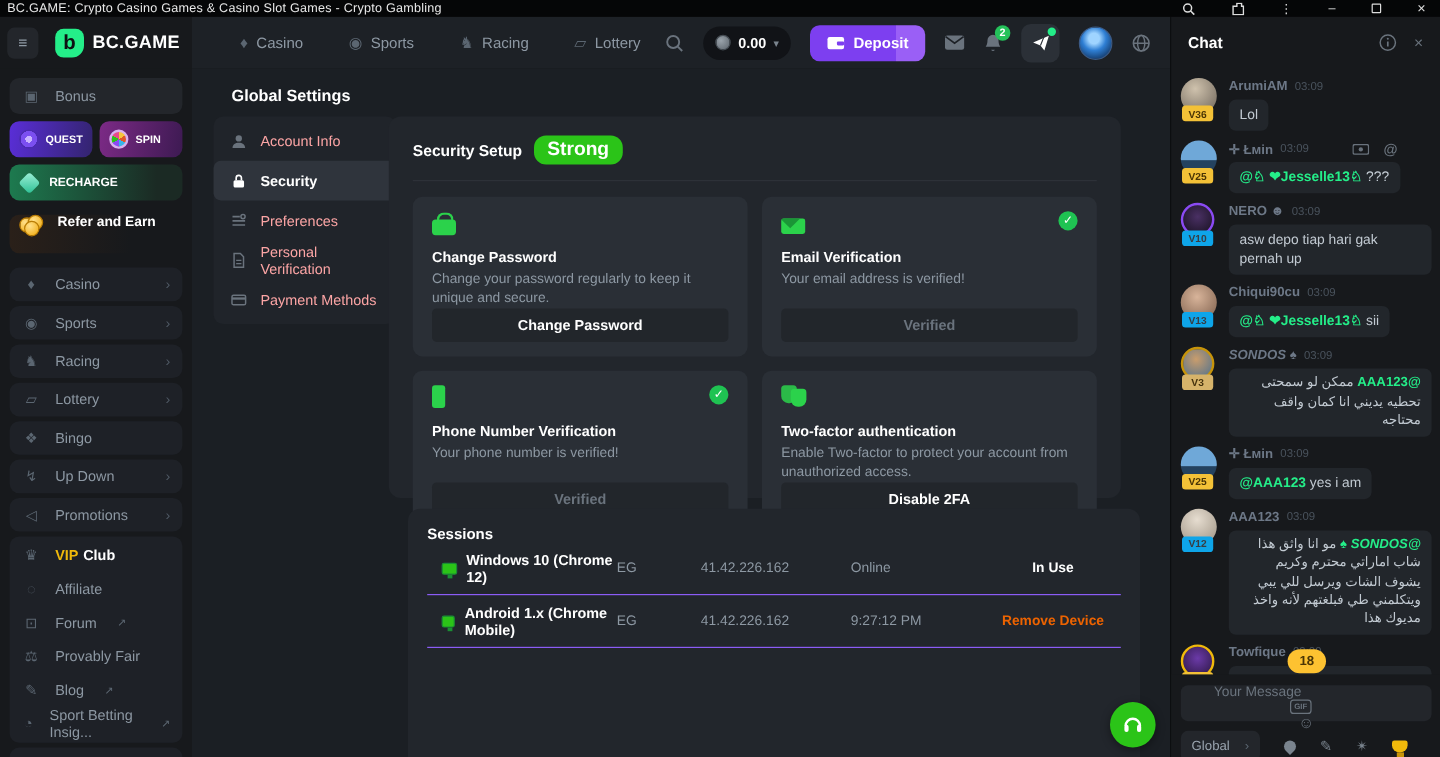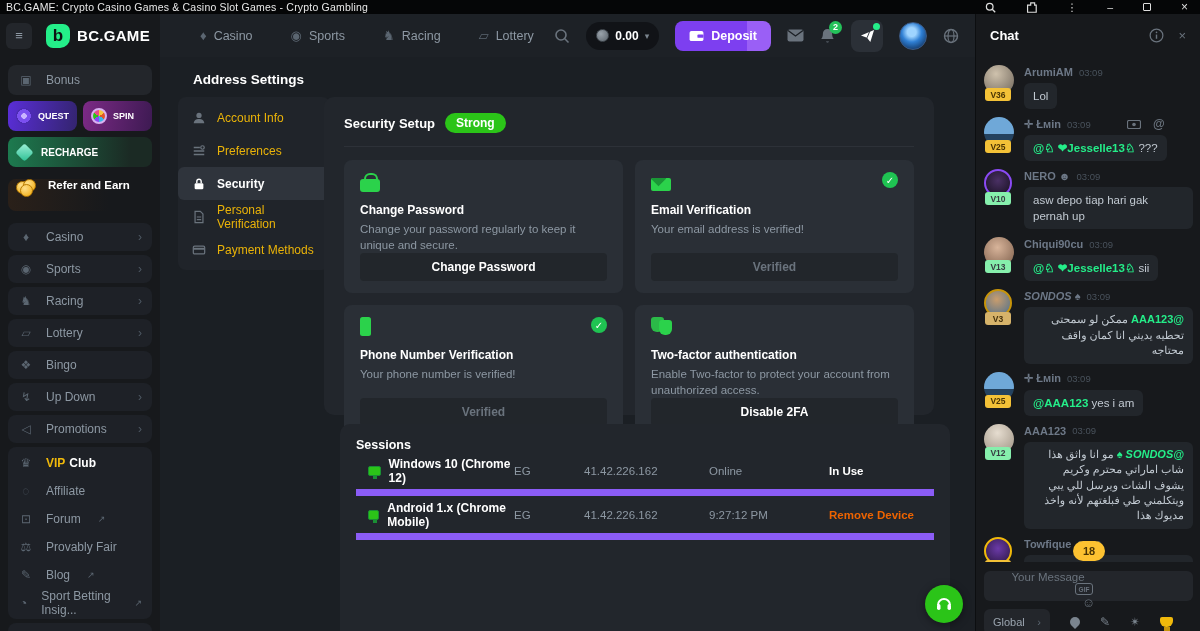--- a/index.html
+++ b/index.html
@@ -80,30 +80,30 @@
   .sb-group { background:#1e2127; border-radius:8px; padding:2px 0; margin-bottom:4px; }
   .sb-group .sb-item { background:transparent; margin-bottom:0; height:28px; }
   .vip-gold { color:#f0b90b; font-weight:bold; } .vip-club { color:#fff; font-weight:bold; margin-left:4px; }
   .ext { color:#5b6671; font-size:9px; margin-left:5px; }
   .sb-stub { background:#1e2127; border-radius:8px 8px 0 0; height:8px; }
 
   
   .main { position:absolute; left:160px; top:57px; width:815px; height:574px; background:#1b1f24; }
   .gs-title { position:absolute; left:33px; top:15px; color:#fff; font-weight:bold; font-size:13.5px; }
   .settings-nav { position:absolute; left:18px; top:40px; width:152px; background:#20242a; border-radius:8px; padding:4px 0; }
-  .sn-item { height:33px; display:flex; align-items:center; gap:11px; padding:0 14px; color:#eab308;
+  .sn-item { height:33px; display:flex; align-items:center; gap:11px; padding:0 14px; color:#fca5a5;
     font-size:12px; cursor:pointer; }
   .sn-item svg { flex:0 0 auto; }
   .sn-item.active { background:#2f343c; color:#fff; font-weight:bold; border-radius:6px; margin:0 0; }
 
   .panel { position:absolute; background:#22262c; border-radius:10px; }
   .panel-sec { left:164px; top:40px; width:610px; height:318px; padding:16px 20px; }
   .sec-head { display:flex; align-items:center; gap:10px; padding-bottom:13px; border-bottom:1px solid #2d3138; }
   .sec-title { color:#fff; font-weight:bold; font-size:13px; }
-  .pill-strong { background:#2bc418; color:#fff; font-weight:bold; font-size:12px; border-radius:10px; padding:3px 11px; }
+  .pill-strong { background:#2bc418; color:#fff; font-weight:bold; font-size:16px; border-radius:10px; padding:3px 11px; }
   .sec-grid { display:grid; grid-template-columns:1fr 1fr; gap:12px; margin-top:13px; }
   .sec-card { background:#2a2f36; border-radius:8px; min-height:118px; padding:12px 16px; display:flex; flex-direction:column; }
   .card-top { display:flex; align-items:flex-start; justify-content:space-between; height:22px; }
   .check { width:16px; height:16px; border-radius:50%; background:#1fc352; color:#fff; font-size:10px;
     display:flex; align-items:center; justify-content:center; }
   .card-title { color:#fff; font-weight:bold; font-size:12px; margin-top:9px; }
   .card-desc { color:#8d98a3; font-size:11.5px; line-height:1.35; margin-top:5px; }
   .card-btn { margin-top:auto; height:28px; border-radius:4px; background:#22262b; color:#fff; font-weight:bold;
     font-size:12px; display:flex; align-items:center; justify-content:center; cursor:pointer; }
   .card-btn.disabled { color:#6a737d; cursor:default; }
@@ -117,43 +117,43 @@
   .i-phone { width:11px; height:19px; background:#2bd24b; border-radius:2.5px; }
   .i-shield { position:relative; width:22px; height:20px; }
   .i-shield i { position:absolute; width:13px; height:15px; background:#2bd24b; border-radius:3px 3px 6px 6px; }
   .i-shield i:nth-child(1){ left:0; top:0; opacity:.85; } .i-shield i:nth-child(2){ left:8px; top:3px; }
 
   .panel-ses { left:180px; top:367px; width:610px; height:230px; padding:14px 16px; }
   .ses-title { color:#fff; font-weight:bold; font-size:12.5px; }
   .tbl-head { display:flex; align-items:center; height:24px; background:#17191d; border-radius:4px;
     margin-top:12px; color:#6a737d; font-size:11px; }
   .c-dev { flex:1; padding-left:12px; display:flex; align-items:center; gap:8px; }
-  .c-loc { width:70px; } .c-ip { width:125px; } .c-last { width:120px; } .c-act { width:105px; text-align:left; padding-right:8px; }
-  .tbl-row { display:flex; align-items:center; height:44px; border-bottom:7px solid #8b5cf6; font-size:11.5px; color:#8d98a3; }
+  .c-loc { width:70px; } .c-ip { width:125px; } .c-last { width:120px; } .c-act { width:105px; text-align:center; padding-right:8px; }
+  .tbl-row { display:flex; align-items:center; height:44px; border-bottom:1px solid #8b5cf6; font-size:11.5px; color:#8d98a3; }
   .dev-name { color:#fff; font-weight:bold; font-size:12px; }
   .monitor { width:14px; height:10px; background:#2bc418; border:1.5px solid #1a8f34; border-radius:2px; position:relative; }
   .monitor:after { content:""; position:absolute; left:4px; bottom:-4px; width:4px; height:3px; background:#1a8f34; }
   .act-inuse { color:#fff; font-weight:bold; } .act-remove { color:#ed6300; font-weight:bold; cursor:pointer; }
 
   .fab { position:absolute; left:765px; top:528px; width:38px; height:38px; border-radius:50%; background:#2bc418;
     display:flex; align-items:center; justify-content:center; cursor:pointer; box-shadow:0 2px 8px rgba(0,0,0,.4); }
 
   
   .chat { position:absolute; left:975px; top:14px; width:225px; height:617px; background:#17191c; border-left:1px solid #0c0e10; }
   .chat-header { height:43px; display:flex; align-items:center; padding:0 14px; }
   .chat-title { color:#fff; font-weight:bold; font-size:13px; }
   .chat-header .sp { flex:1; }
   .chat-hic { color:#6a737d; cursor:pointer; margin-left:14px; font-size:13px; display:flex; }
   .chat-body { position:absolute; left:0; top:43px; width:225px; height:510px; padding:8px 8px 0 8px; overflow:hidden; }
   .msg { display:flex; gap:8px; margin-bottom:8px; position:relative; }
   .msg-left { width:32px; flex:0 0 32px; position:relative; }
   .cav { width:30px; height:30px; border-radius:50%; display:block; cursor:pointer; }
   .vbadge { position:absolute; left:1px; top:23px; min-width:26px; height:13px; border-radius:3px;
     font-size:8.5px; font-weight:bold; display:flex; align-items:center; justify-content:center; padding:0 3px; }
-  .vb-gold { background:#f3c137; color:#4a3505; } .vb-silver { background:#86efac; color:#383d43; }
+  .vb-gold { background:#f3c137; color:#4a3505; } .vb-silver { background:#0ea5e9; color:#383d43; }
   .vb-bronze { background:#d6b36a; color:#45320d;text-align:center; }
   .msg-head { display:flex; align-items:center; gap:6px; height:14px; }
   .msg-name { color:#6d7887; font-weight:bold; font-size:11px; cursor:pointer; white-space:nowrap; }
   .msg-time { color:#49525c; font-size:9.5px; }
   .fancy { font-family:Liberation Sans, sans-serif; font-style:italic; }
   .hover-icons { position:absolute; right:2px; top:0; display:flex; gap:12px; color:#6a737d; align-items:center; }
   .hover-icons .at { font-size:12px; font-weight:bold; cursor:pointer; }
   .bubble { display:inline-block; background:#22262b; border-radius:6px; padding:5px 9px; margin-top:4px;
     color:#c2cad2; font-size:11.5px; line-height:1.4; max-width:170px; }
   .mention { color:#24ee89; font-weight:bold; }
@@ -367,43 +367,43 @@
     <div class="sb-item">
       <span class="ic">◔</span>
       <span>Sport Betting Insig...</span>
       <span class="ext">↗</span>
     </div>
   </div>
   <div class="sb-stub"></div>
 </div>
 
 <div class="main">
-  <div class="gs-title">Address Settings</div>
+  <div class="gs-title">Global Settings</div>
 
   <div class="settings-nav">
     <div class="sn-item">
       <svg width="14" height="14" viewBox="0 0 16 16">
           <circle cx="8" cy="5" r="3" fill="#6a737d"></circle>
           <path d="M2 14c0-3.3 2.7-5 6-5s6 1.7 6 5z" fill="#6a737d"></path>
         </svg>
       <span>Account Info</span>
     </div>
+    <div class="sn-item active">
+      <svg width="14" height="14" viewBox="0 0 16 16">
+          <rect x="3" y="7" width="10" height="7" rx="1.5" fill="#fff"></rect>
+          <path d="M5.5 7V5a2.5 2.5 0 0 1 5 0v2" fill="none" stroke="#fff" stroke-width="1.6"></path>
+        </svg>
+      <span>Security</span>
+    </div>
     <div class="sn-item">
       <svg width="14" height="14" viewBox="0 0 16 16">
           <path d="M2 4h7M2 8h12M2 12h12" stroke="#6a737d" stroke-width="1.6"></path>
           <circle cx="12" cy="4" r="2" fill="none" stroke="#6a737d" stroke-width="1.4"></circle>
         </svg>
       <span>Preferences</span>
-    </div>
-    <div class="sn-item active">
-      <svg width="14" height="14" viewBox="0 0 16 16">
-          <rect x="3" y="7" width="10" height="7" rx="1.5" fill="#fff"></rect>
-          <path d="M5.5 7V5a2.5 2.5 0 0 1 5 0v2" fill="none" stroke="#fff" stroke-width="1.6"></path>
-        </svg>
-      <span>Security</span>
     </div>
     <div class="sn-item">
       <svg width="14" height="14" viewBox="0 0 16 16">
           <path d="M3.5 1.5h6l3 3v10h-9z" fill="none" stroke="#6a737d" stroke-width="1.4"></path>
           <path d="M5.5 8h5M5.5 11h5" stroke="#6a737d" stroke-width="1.2"></path>
         </svg>
       <span>Personal Verification</span>
     </div>
     <div class="sn-item">
       <svg width="14" height="14" viewBox="0 0 16 16">

